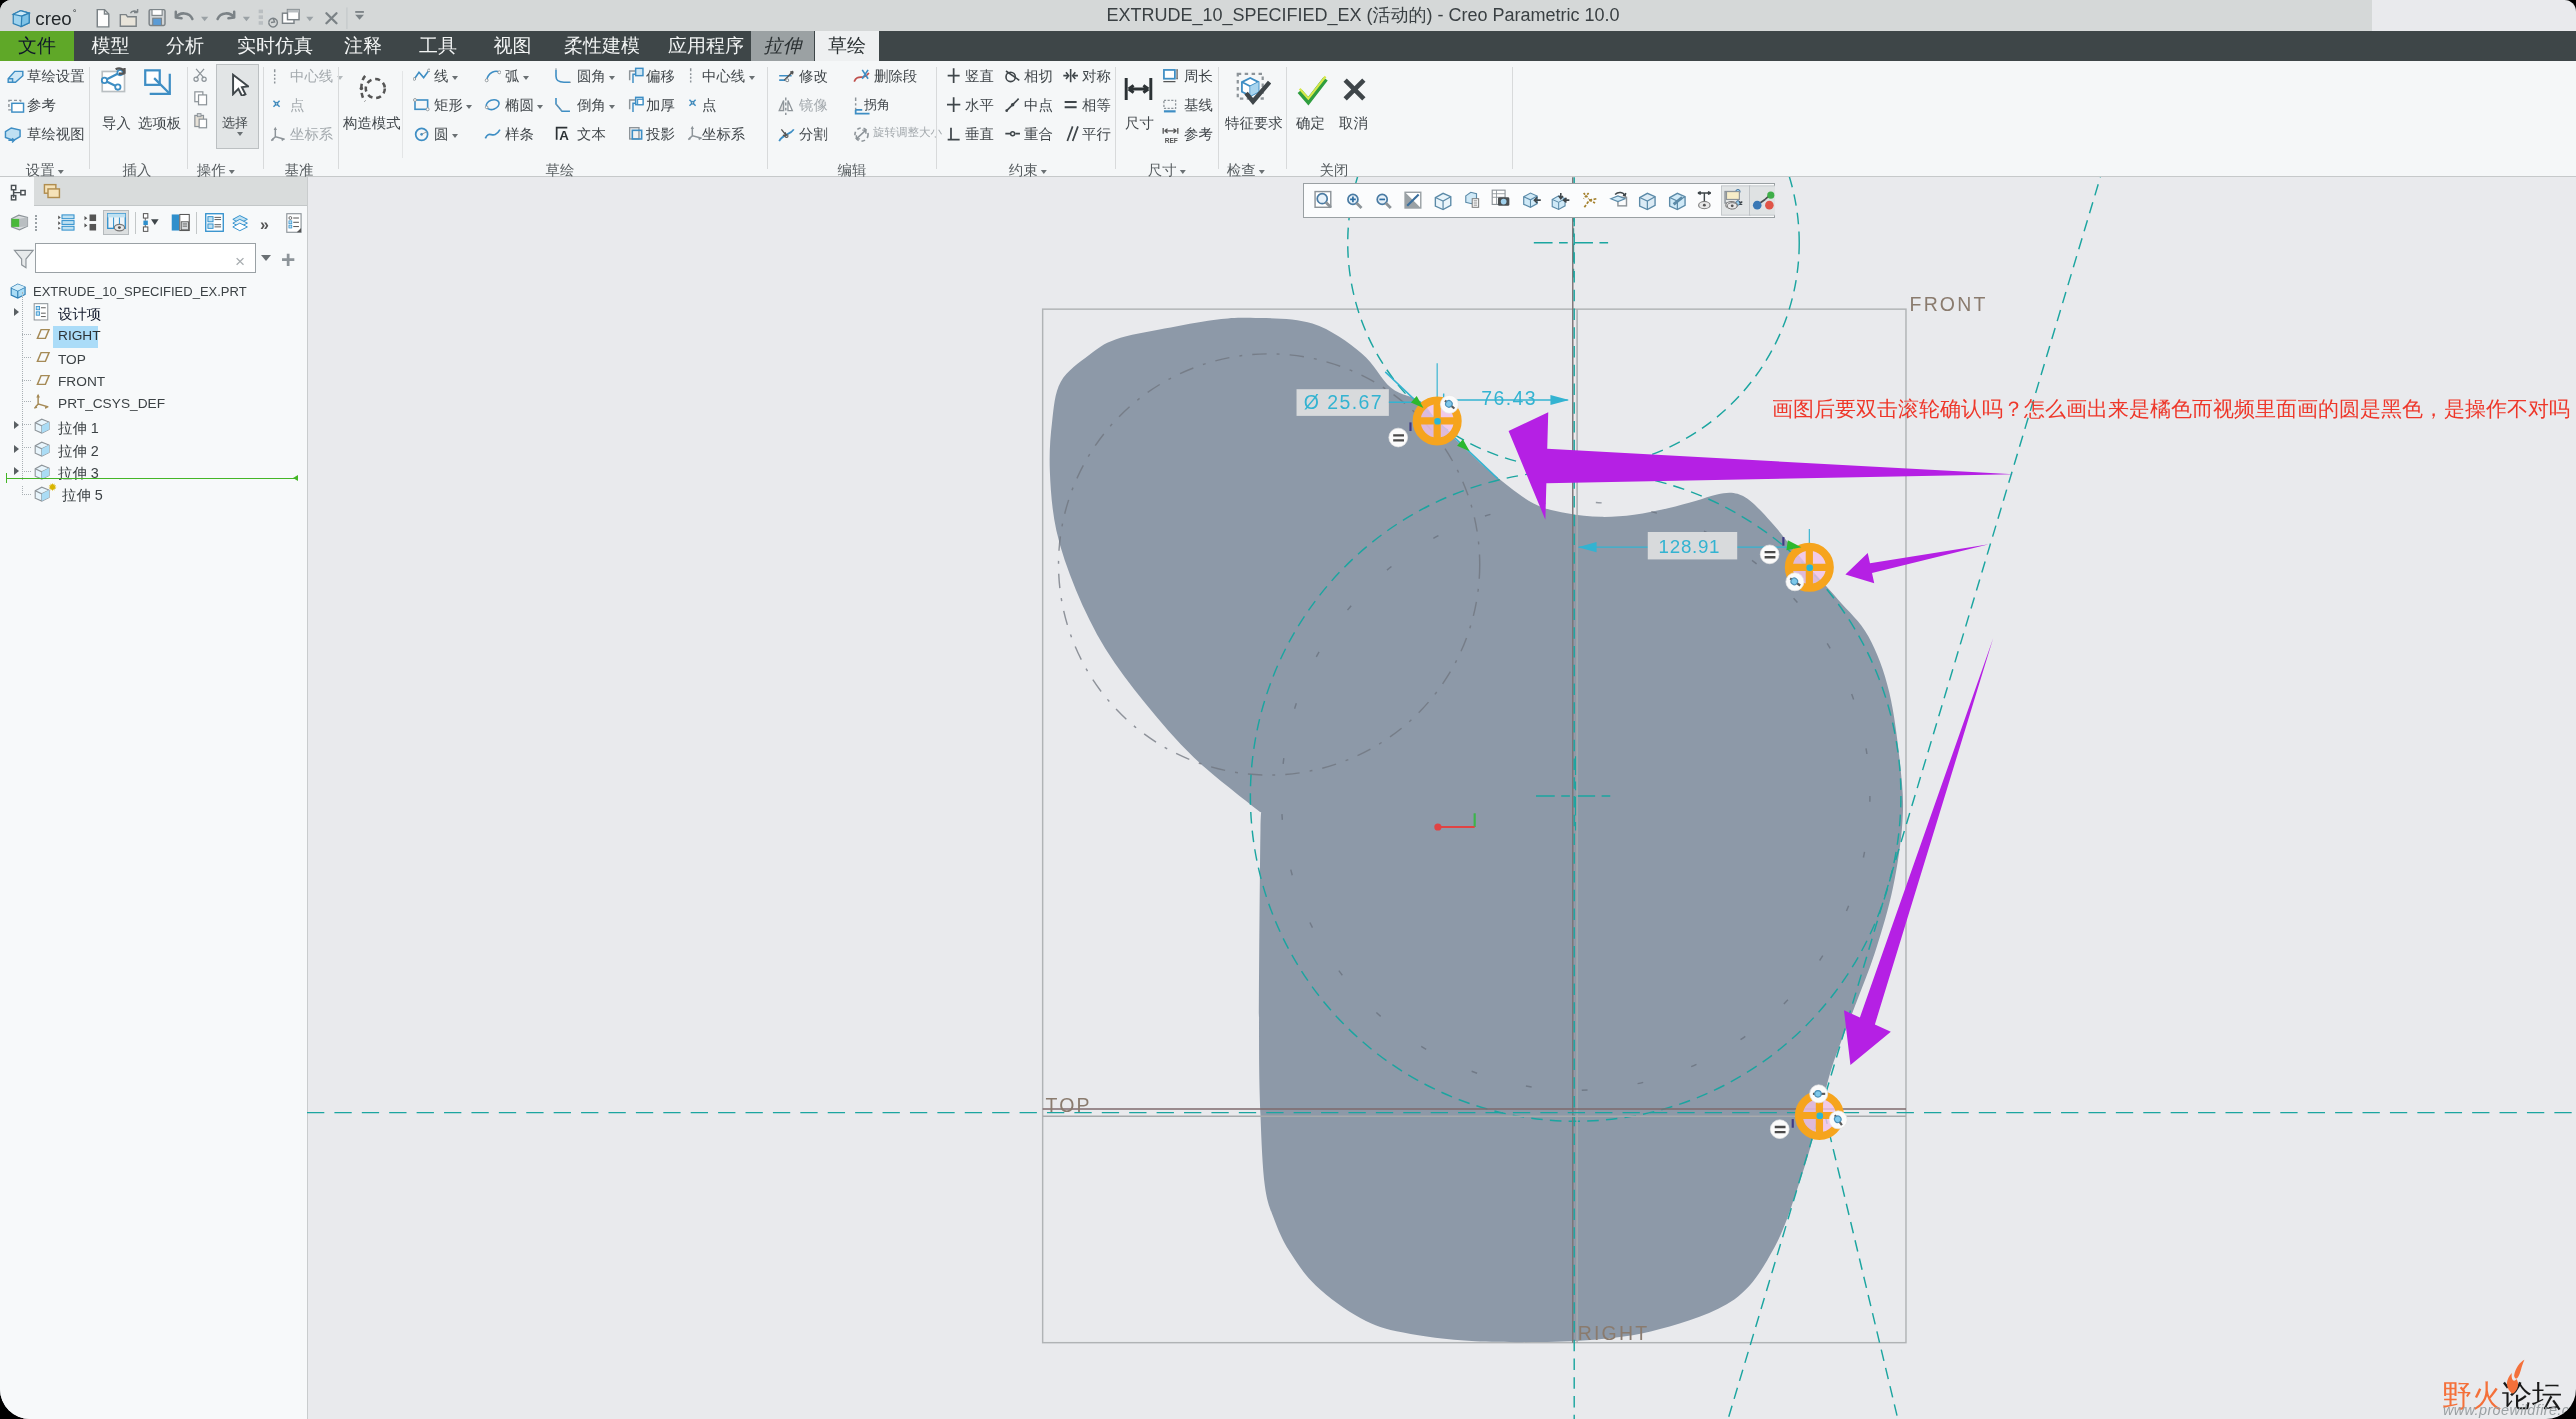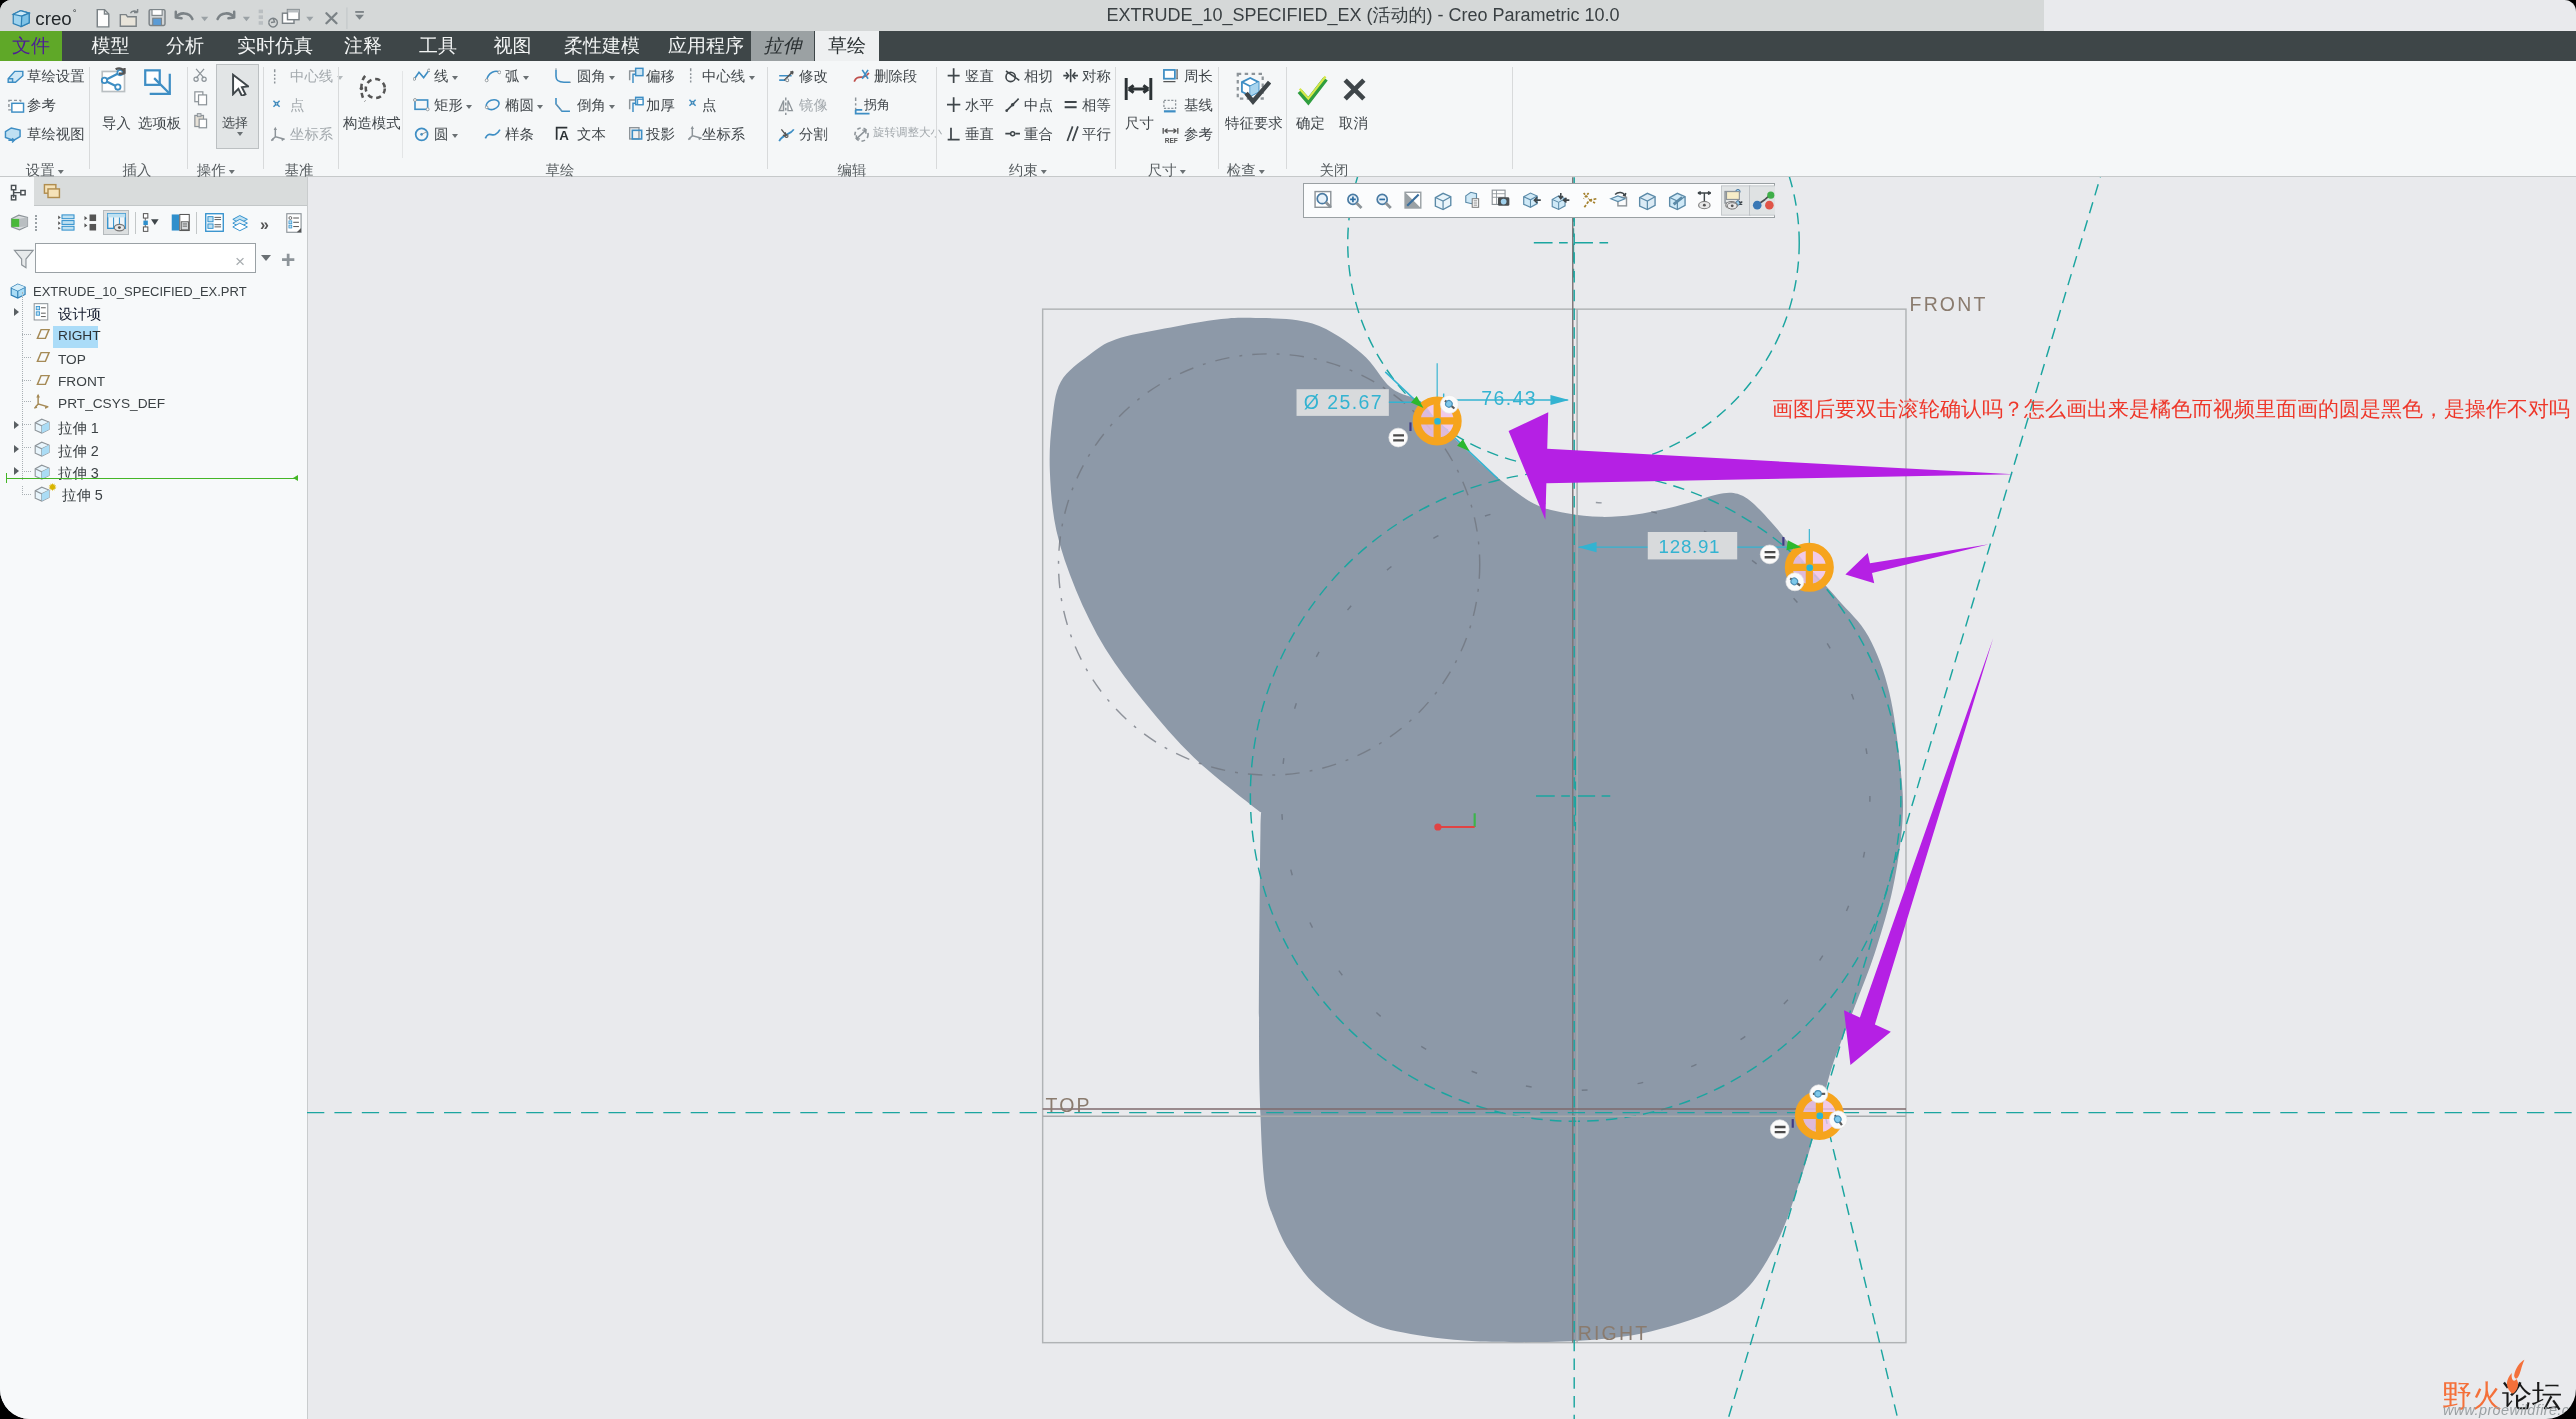--- a/index.html
+++ b/index.html
@@ -1,16 +1,16 @@
 <!DOCTYPE html>
 <html style="font-size:11.5px"><head><meta charset="utf-8"><style>
 html,body{margin:0;padding:0;width:2576px;height:1419px;background:#000;overflow:hidden}
 *{box-sizing:border-box;font-family:"Liberation Sans",sans-serif}
 #win{position:absolute;inset:0;background:#e9eaed;border-radius:11.5px 11.5px 30px 30px;overflow:hidden}
-#titlebar{position:absolute;left:0;top:0;width:2044px;height:31px;background:#d5d8d8}
+#titlebar{position:absolute;left:0;top:0;width:2372px;height:31px;background:#d5d8d8}
 #title{position:absolute;left:150px;top:0;width:2426px;height:31px;text-align:center;line-height:31px;font-size:18px;color:#3a4043}
 #tabbar{position:absolute;left:0;top:31px;width:2576px;height:30px;background:#3e4648}
 .tab{position:absolute;top:0;height:30px;line-height:30px;color:#f2f4f4;font-size:19px;text-align:center}
 #ribbon{position:absolute;left:0;top:61px;width:2576px;height:116px;background:#f5f7f8;border-bottom:0.7px solid #c6c9ca}
 .rsep{position:absolute;top:5.8px;height:102px;width:0.7px;background:#d8dadb}
 .glabel{position:absolute;top:100px;font-size:14.4px;color:#565c5f;white-space:nowrap}
 .rtxt{position:absolute;font-size:14.4px;color:#40464a;white-space:nowrap}
 .gray{color:#a3a9ad}
 .dn{display:inline-block;width:0;height:0;border-left:3.6px solid transparent;border-right:3.6px solid transparent;border-top:4.3px solid #6a7073;vertical-align:0.7px;margin-left:3.6px}
 .dng{border-top-color:#b4babd}
@@ -67,21 +67,21 @@
         <g transform="translate(438,8)">
           <path d="M2 2 L16 16 M16 2 L2 16" stroke="#7b8286" stroke-width="3.2" stroke-linecap="round"></path>
         </g>
         <rect x="468" y="2" width="1" height="30" fill="#b9bec1"></rect>
         <path d="M480 12 l12 0 l-6 7 z" fill="#7b8286"></path>
         <rect x="480" y="7" width="12" height="2.5" fill="#7b8286"></rect>
       </svg>
     </div>
 <div id="title">EXTRUDE_10_SPECIFIED_EX (活动的) - Creo Parametric 10.0</div>
 <div id="tabbar">
-      <div class="tab" style="left:0px;width:62px;background:#5fa828;color:#4c1d95">文件</div>
+      <div class="tab" style="left:0px;width:74px;background:#5fa828;color:#0f172a">文件</div>
       <div class="tab" style="left:74px;width:73px;">模型</div>
       <div class="tab" style="left:149px;width:72px;">分析</div>
       <div class="tab" style="left:224px;width:102px;">实时仿真</div>
       <div class="tab" style="left:327px;width:72px;">注释</div>
       <div class="tab" style="left:402px;width:72px;">工具</div>
       <div class="tab" style="left:476px;width:73px;">视图</div>
       <div class="tab" style="left:551px;width:102px;">柔性建模</div>
       <div class="tab" style="left:655px;width:102px;">应用程序</div>
       <div class="tab" style="left:751px;width:63px;background:#9ba1a3;color:#2c3234;font-style:italic">拉伸</div>
       <div class="tab" style="left:815px;width:64px;background:#eef0f1;color:#2c3234">草绘</div>

